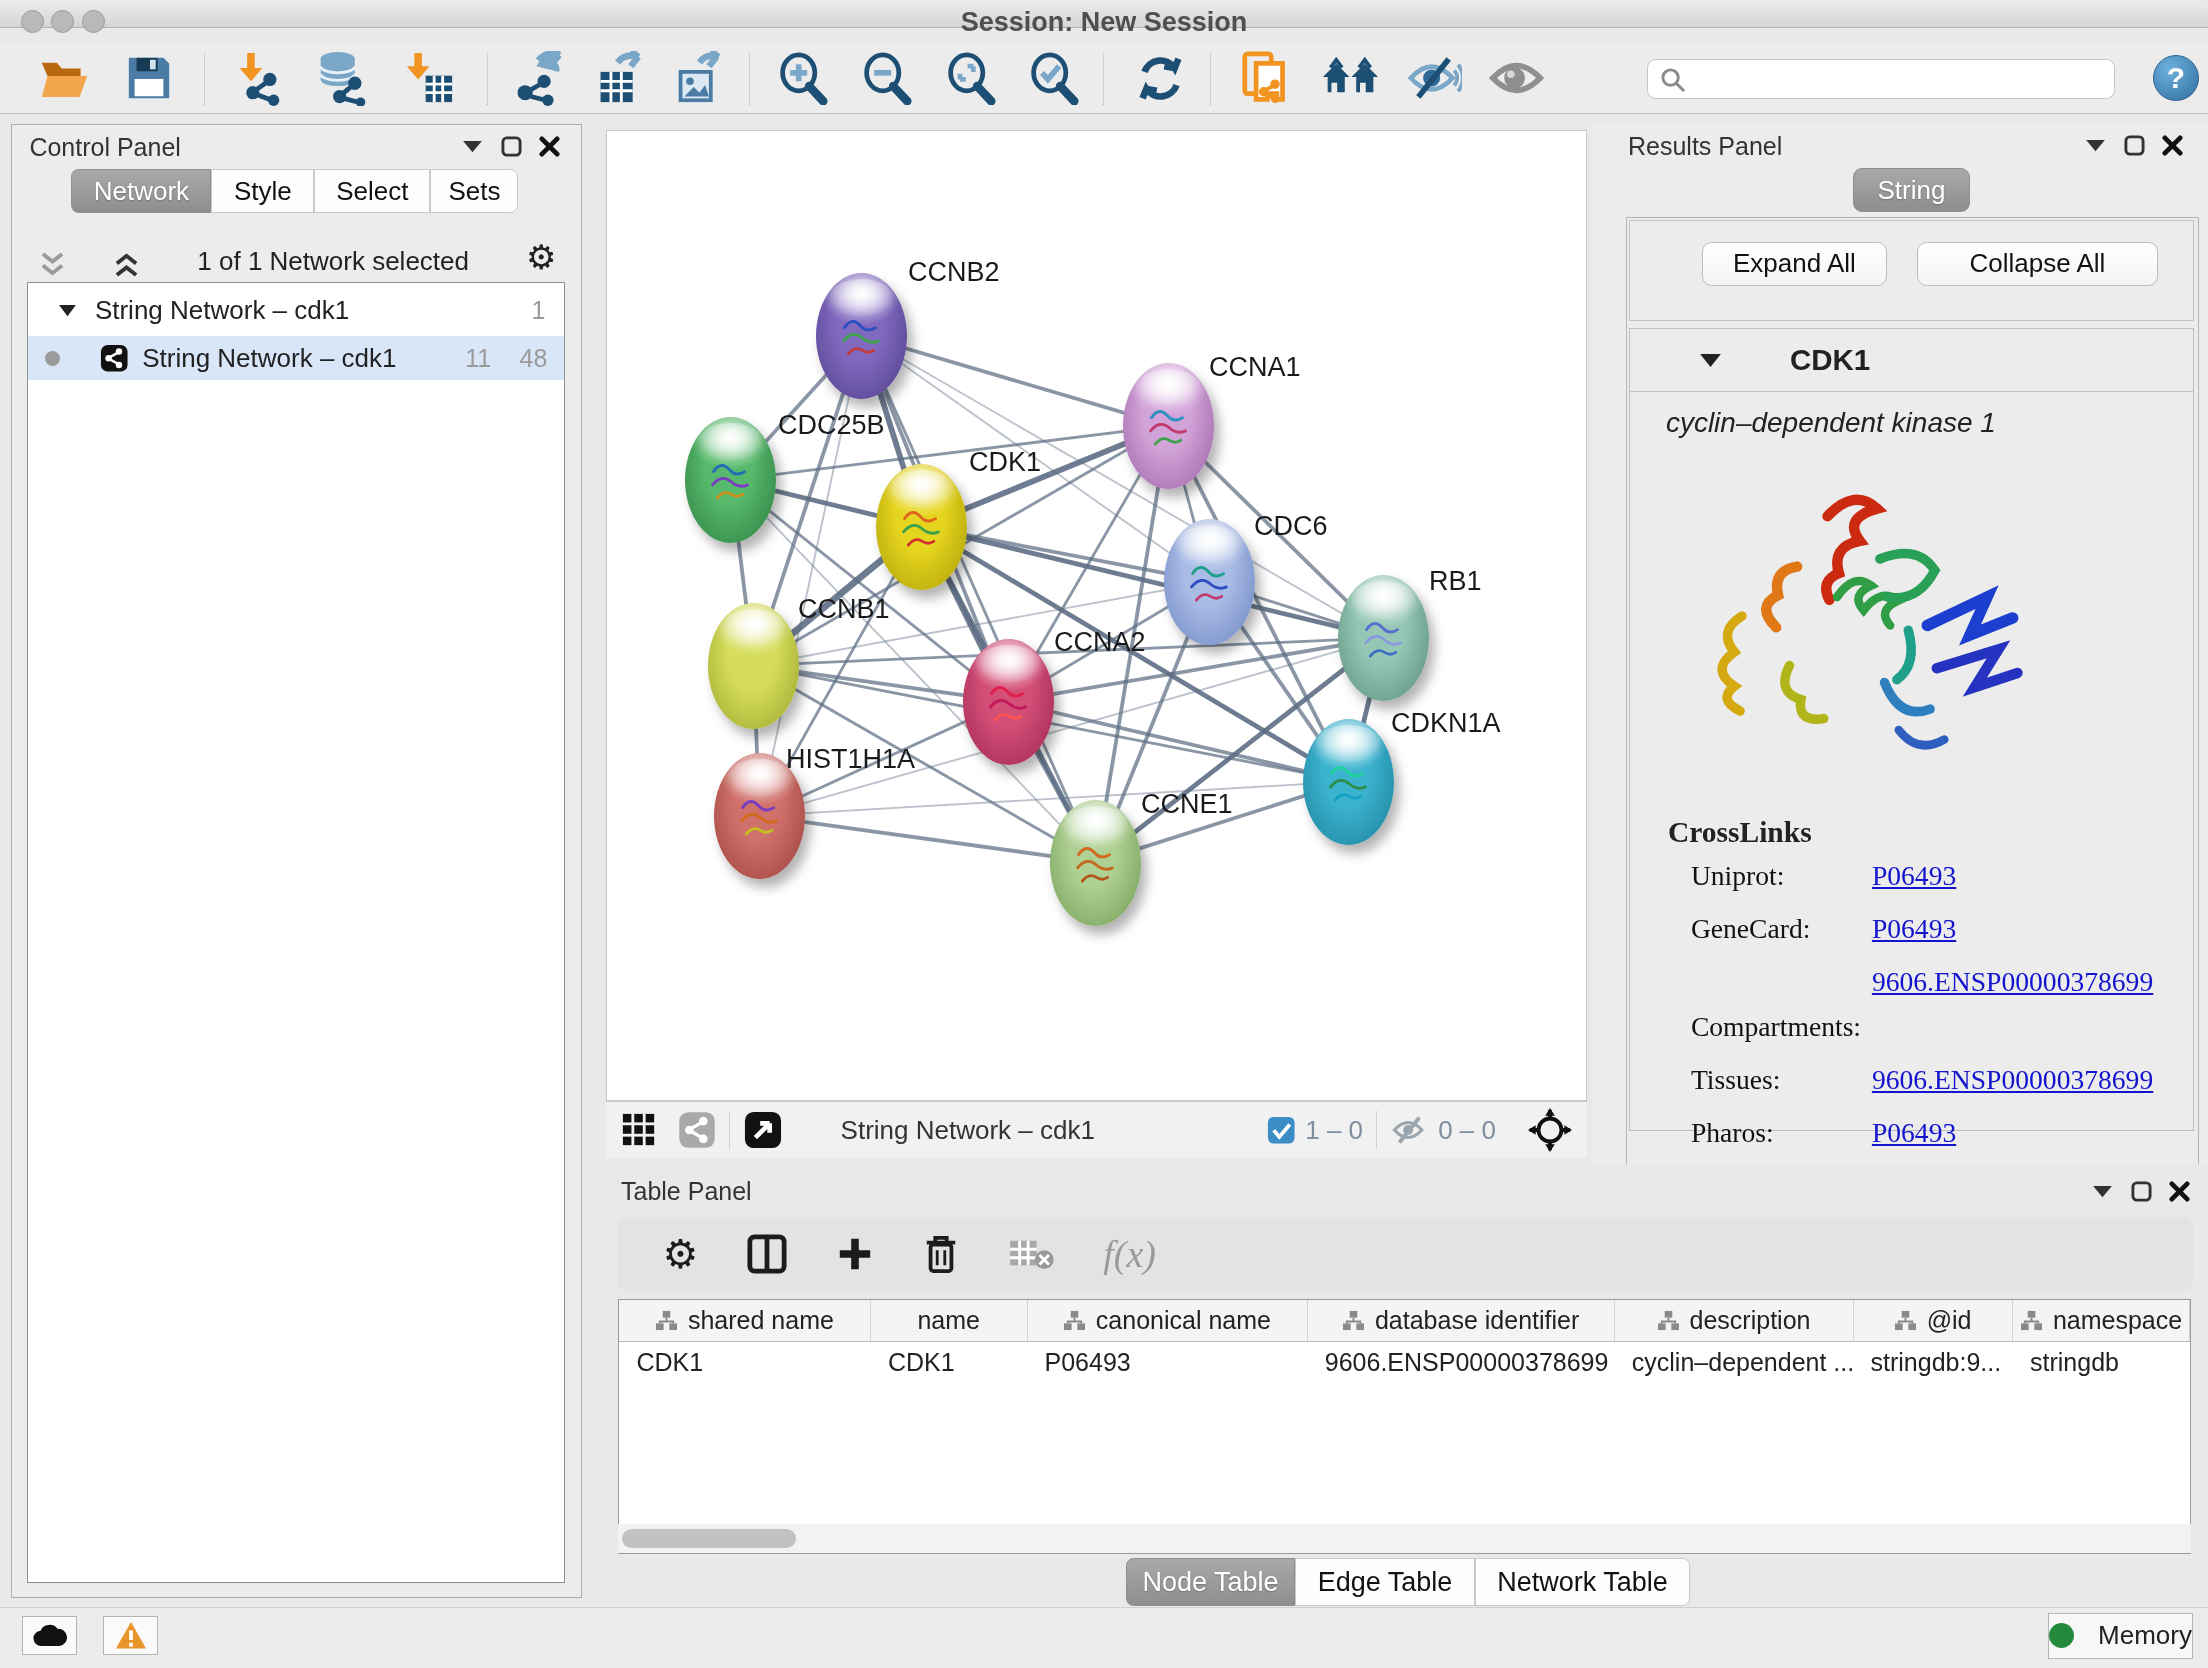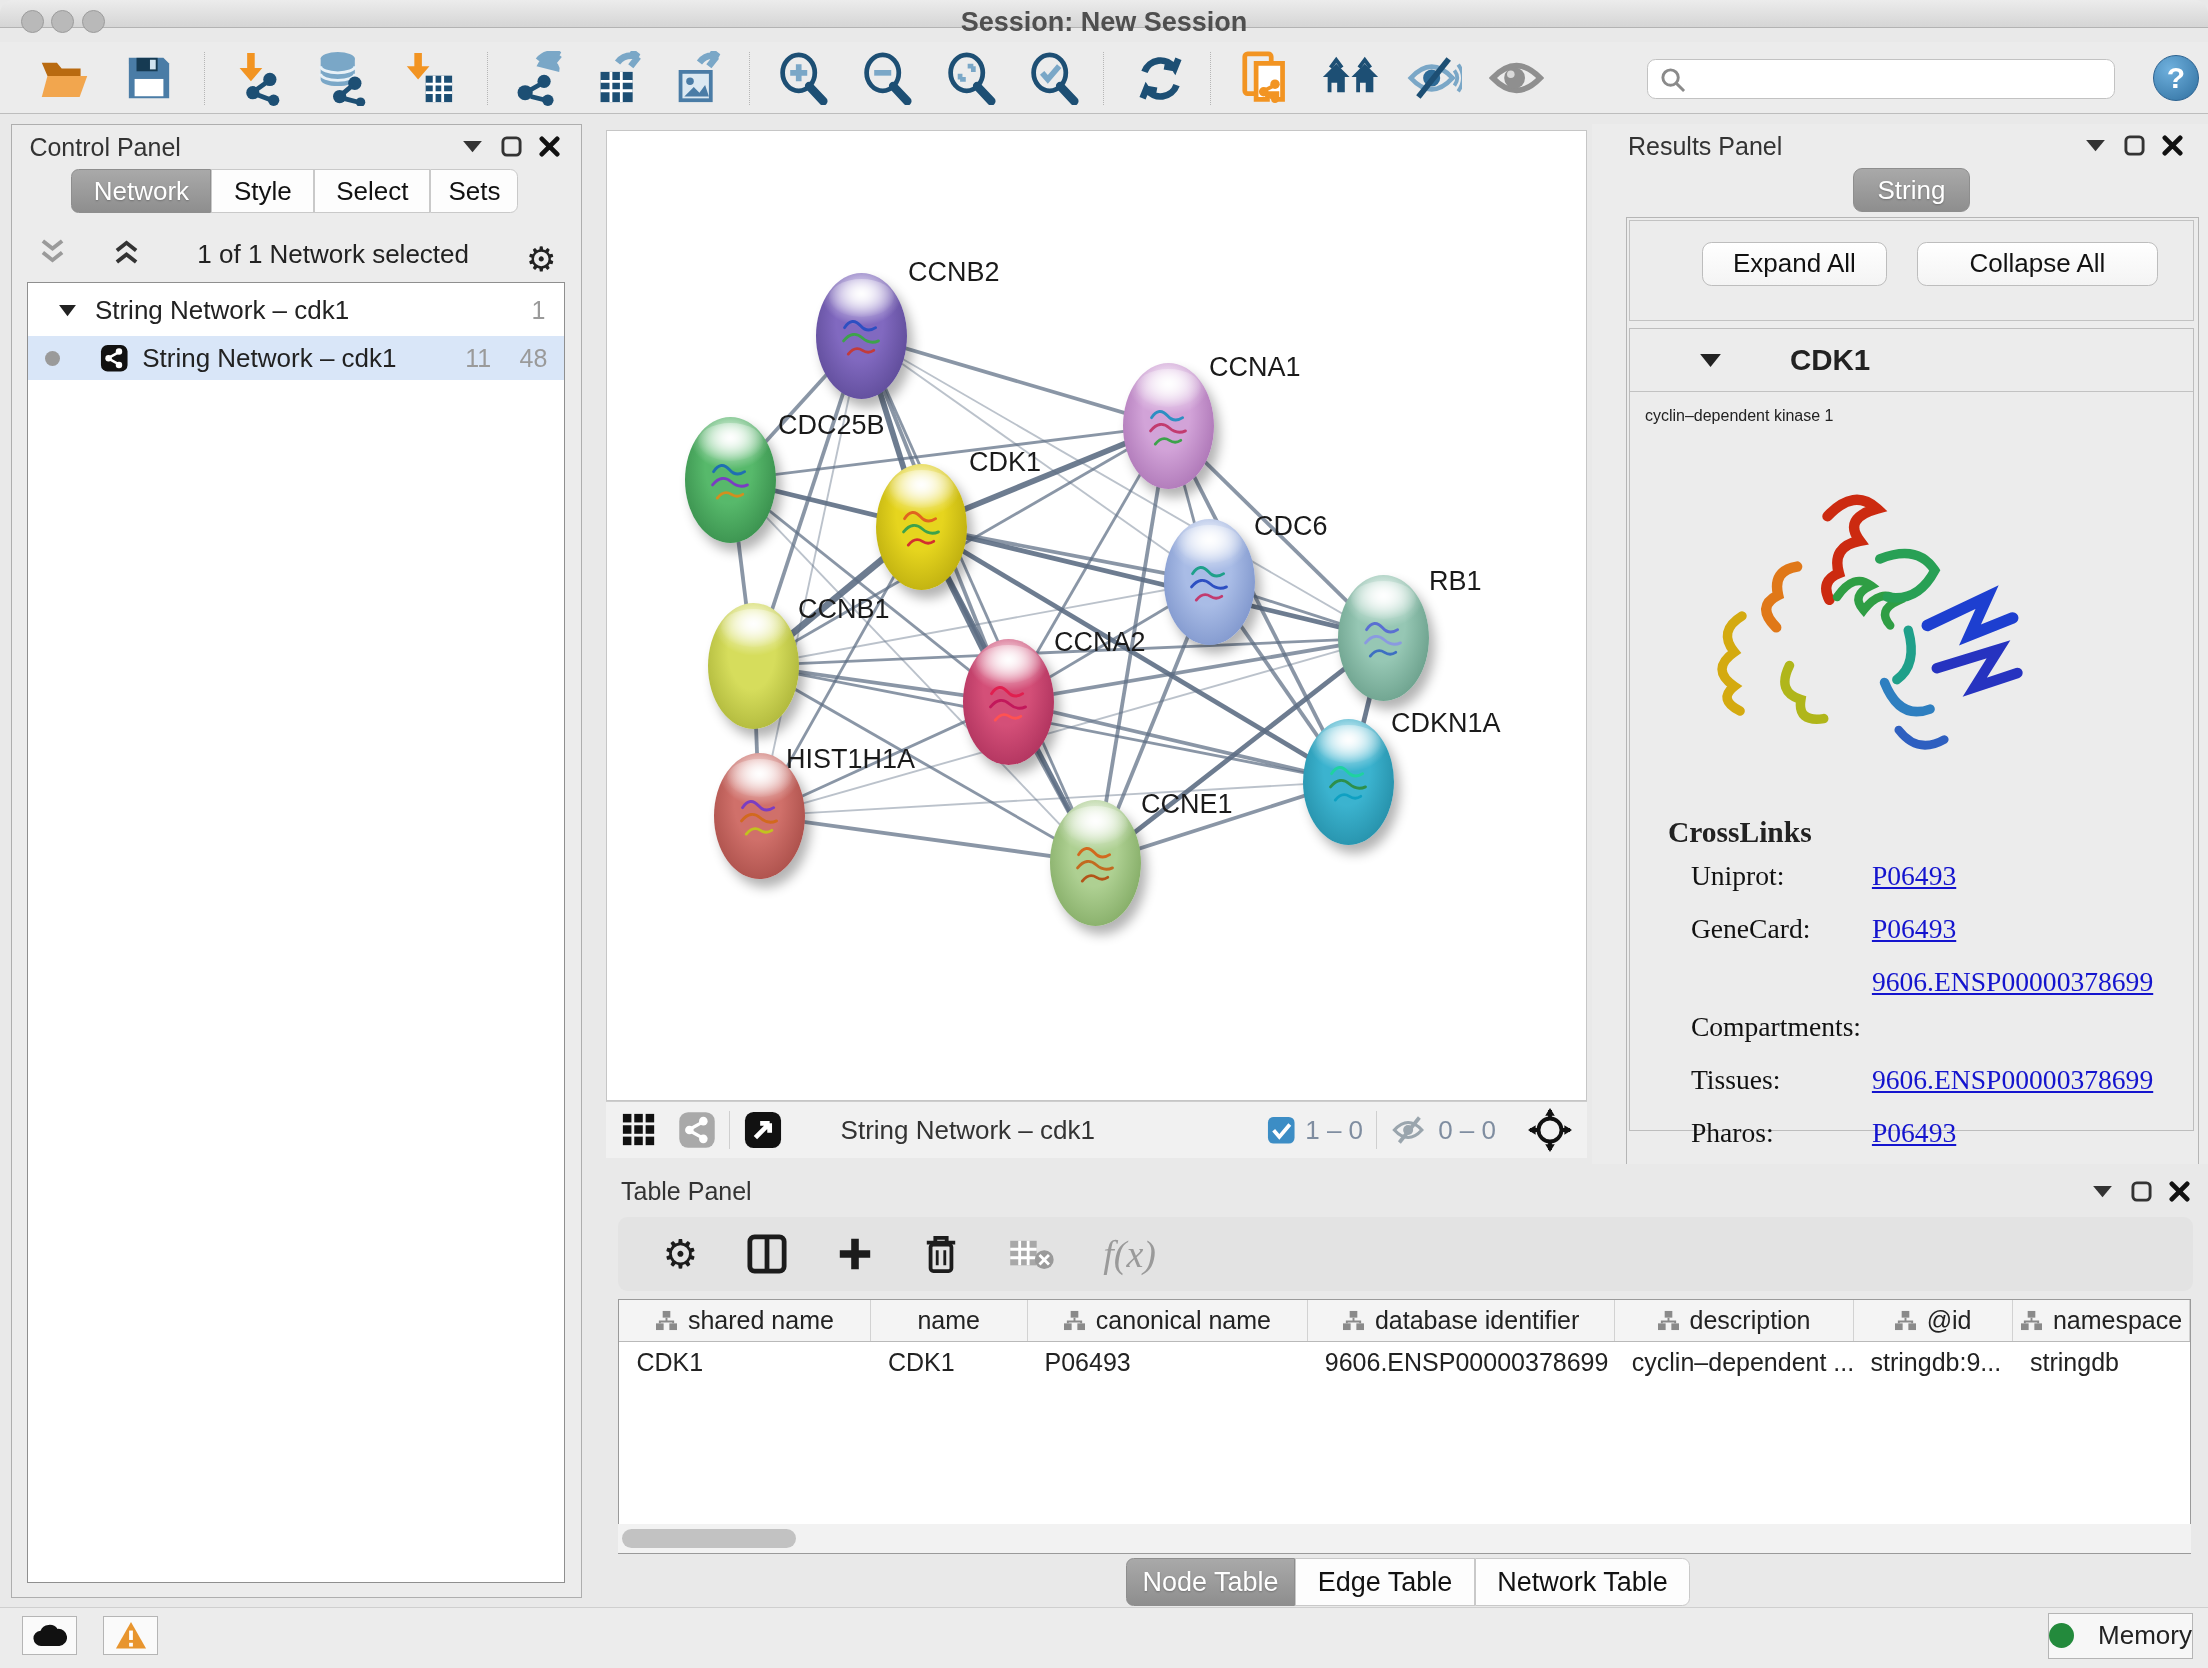--- a/index.html
+++ b/index.html
@@ -287,21 +287,21 @@
         <path d="M3 3 L19 19 M19 3 L3 19" stroke="#111" stroke-width="5" stroke-linecap="round"></path>
       </svg>
   </div>
   <div id="ctl-tabs" style="position:absolute; left:59px; top:44px; display:flex;">
       <div class="tab sel" style="width: 140px; height: 44px; border-radius: 7.6px 0px 0px 7.6px;">Network</div>
       <div class="tab" style="width: 103px; height: 44px;">Style</div>
       <div class="tab" style="width: 116px; height: 44px;">Select</div>
       <div class="tab" style="width: 88px; height: 44px; border-radius: 0px 7.6px 7.6px 0px;">Sets</div>
     </div>
 
-  <div style="position:absolute; left:0; top:114px; width:100%; height:38px; display:flex; align-items:flex-start;gap:32px;">
+  <div style="position:absolute; left:0; top:114px; width:100%; height:38px; display:flex; align-items:flex-end;gap:32px;">
     <svg width="27" height="25" viewBox="0 0 28 26" style="margin-left:27px">
         <path d="M4 2 l10 8 10 -8 M4 14 l10 8 10 -8" fill="none" stroke="#9a9a9a" stroke-width="4"></path>
       </svg>
     <svg width="27" height="25" viewBox="0 0 28 26" style="margin-left:15px">
         <path d="M4 24 l10 -8 10 8 M4 12 l10 -8 10 8" fill="none" stroke="#333" stroke-width="4"></path>
       </svg>
     <div style="flex:1; text-align:center; font-size:26px;">1 of 1 Network selected</div>
     <div style="margin-right:25px; font-size:34px; color:#222;">⚙</div>
   </div>
 
@@ -554,21 +554,21 @@
       <div class="btn" style="position:absolute; left:287px; top:21px; width:241px; height:44px;text-align:right;">Collapse All</div>
     </div>
 
     <div class="cdk-box">
       <div style="position:absolute; left:0; top:0; width:100%; height:63px; border-bottom:1px solid #c2c2c2; display:flex; align-items:center;">
         <svg width="25" height="17" viewBox="0 0 26 18" style="margin-left:68px">
             <path d="M2 2 h22 l-11 14 z" fill="#222"></path>
           </svg>
         <span style="margin-left:67px; font-weight:bold; font-size:29.5px;">CDK1</span>
       </div>
-      <div style="position:absolute; left:15px; top:78px; font-size:16px;">cyclin–dependent kinase 1</div>
+      <div style="position:absolute; left:36px; top:78px; font-size:28px;font-style:italic;">cyclin–dependent kinase 1</div>
 
       <svg id="structure" width="361" height="361" viewBox="0 0 380 380" style="position:absolute; left:55px; top:116px;">
           <path d="M150 75 q28 -30 52 -8 q-36 10 -18 34 q-30 6 -22 34 q-20 8 -10 28" stroke="#cc2a10" stroke-width="11" fill="none" stroke-linecap="round"></path>
           <path d="M118 128 q-26 4 -20 30 q-24 12 -2 34" stroke="#e07818" stroke-width="11" fill="none" stroke-linecap="round"></path>
           <path d="M60 180 q-26 16 -8 38 q-26 18 0 36 q-18 14 6 26" stroke="#d4aa10" stroke-width="10" fill="none" stroke-linecap="round"></path>
           <path d="M110 232 q-14 28 12 36 q-4 24 24 20" stroke="#b0b61a" stroke-width="10" fill="none" stroke-linecap="round"></path>
           <path d="M160 160 q18 -26 36 -12 q-22 10 -8 26 q18 -24 36 -10 q-22 10 -8 26" stroke="#2f9e44" stroke-width="9" fill="none" stroke-linecap="round"></path>
           <path d="M205 120 q40 -16 58 12 q-18 34 -50 28" stroke="#28a055" stroke-width="10" fill="none" stroke-linecap="round"></path>
           <path d="M235 195 q10 36 -12 52" stroke="#1fa08a" stroke-width="10" fill="none" stroke-linecap="round"></path>
           <path d="M210 250 q16 40 48 28" stroke="#2e7fc0" stroke-width="10" fill="none" stroke-linecap="round"></path>

